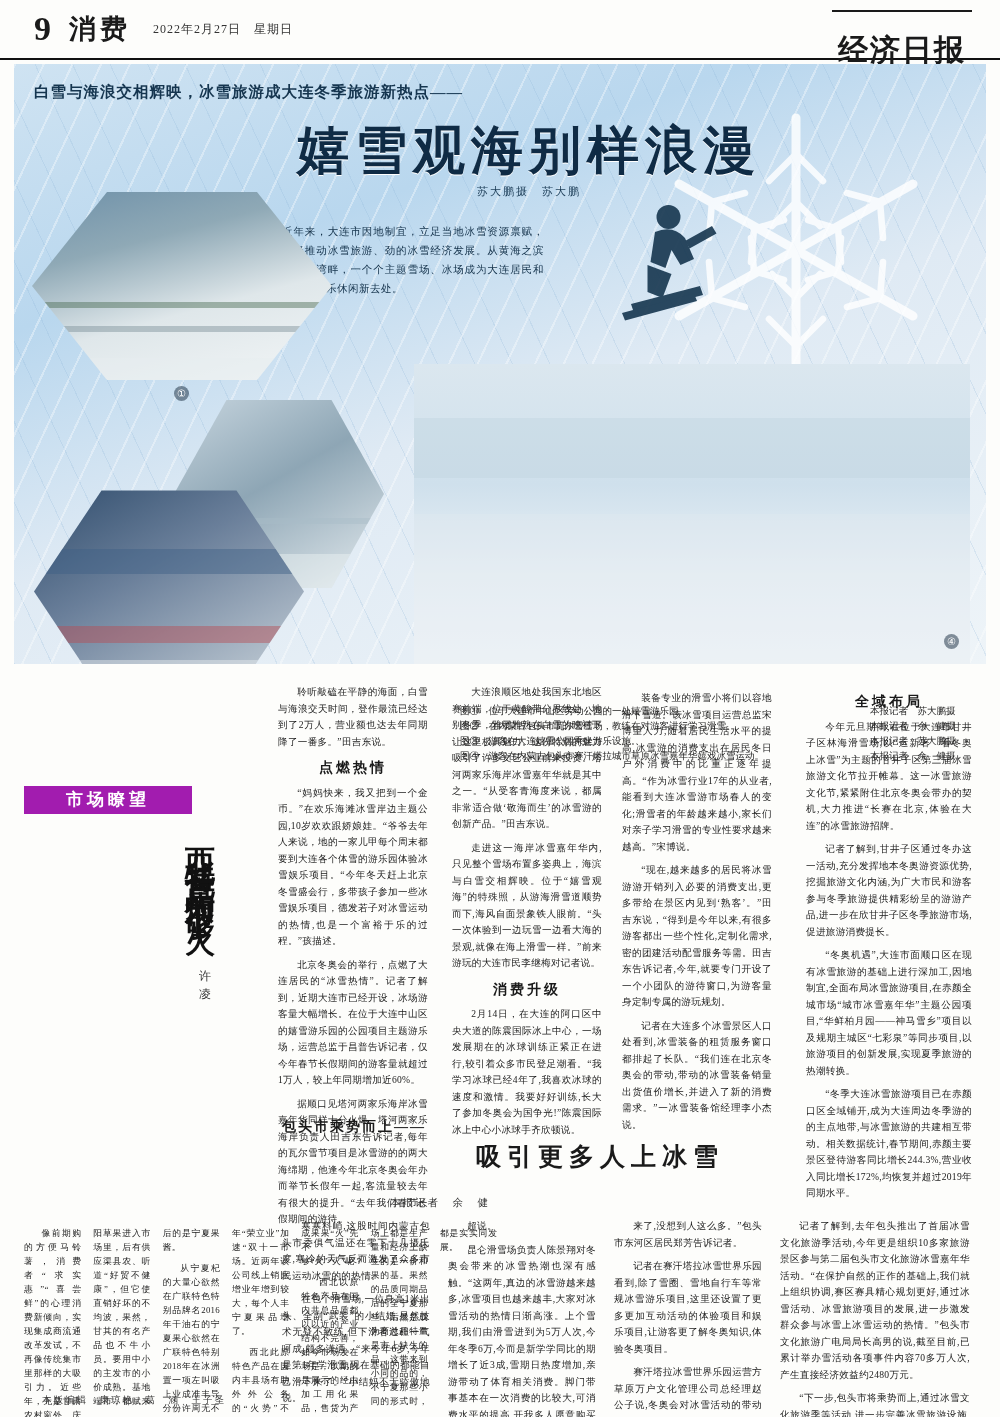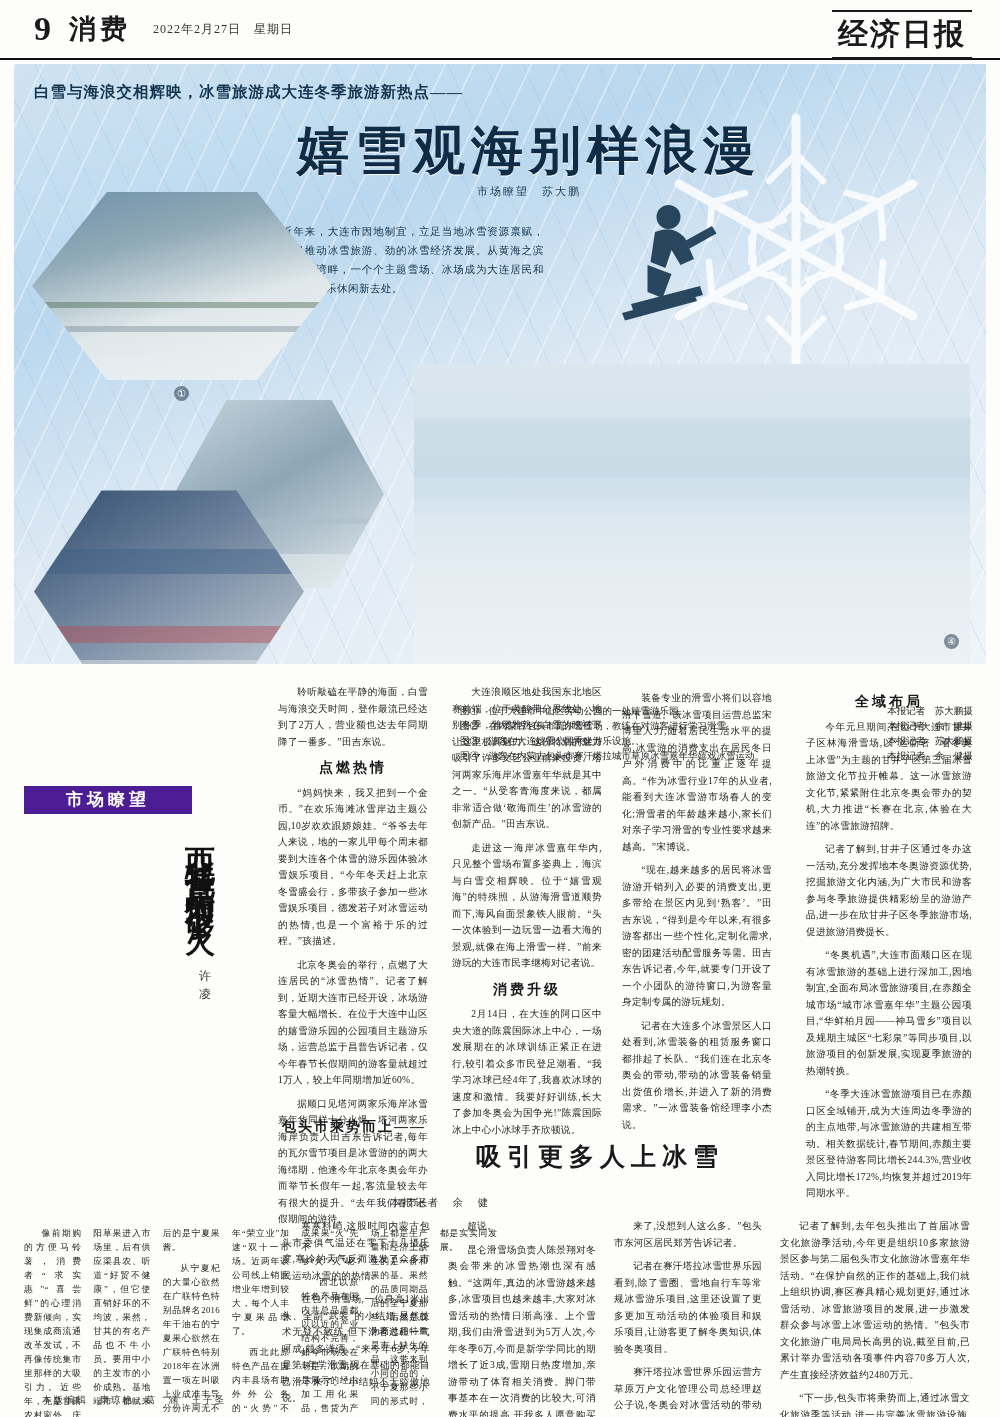--- a/index.html
+++ b/index.html
@@ -27,21 +27,21 @@
     font-size:27px;font-weight:bold;margin-left:18px;letter-spacing:4px;
   }
   .issue-date{
     font-size:12px;margin-left:22px;color:#333;letter-spacing:1px;
   }
   .paper-logo{
     position:absolute;right:28px;top:10px;
     font-size:30px;font-weight:bold;letter-spacing:2px;
     color:#1a1a1a;
     border-top:2px solid #1a1a1a;border-bottom:2px solid #1a1a1a;
-    padding:2px 6px;
+    padding:18px 6px;
     font-family:"Liberation Serif", serif;
   }
 
   
   .hero{
     position:absolute;left:14px;top:64px;width:972px;height:600px;
     background:linear-gradient(160deg,#cfe3f2 0%,#b9d7ee 28%,#dfeaf4 55%,#eef4f8 100%);
     overflow:hidden;
   }
   .hero:before{
@@ -99,26 +99,26 @@
     width:15px;height:15px;border-radius:50%;text-align:center;line-height:15px;
   }
 
   
   .captions{
     position:absolute;left:460px;top:704px;width:530px;
     font-size:9.5px;line-height:15px;color:#222;
   }
   .captions .cap-row{display:flex;justify-content:space-between;}
   .captions .cap-text{width:400px;}
-  .captions .cap-credit{width:120px;text-align:center;}
+  .captions .cap-credit{width:120px;text-align:left;}
 
   
   .market-label{
     position:absolute;left:24px;top:786px;width:168px;height:28px;
-    background:#4c1d95;color:#fff;font-size:17px;font-weight:bold;
+    background:#a21caf;color:#fff;font-size:17px;font-weight:bold;
     letter-spacing:4px;text-align:center;line-height:28px;
   }
   .vtitle{
     position:absolute;left:24px;top:824px;width:196px;height:330px;
     writing-mode:vertical-rl;text-orientation:upright;
     font-size:30px;font-weight:bold;letter-spacing:7px;color:#111;
     white-space:nowrap;
   }
   .vbyline{
     position:absolute;left:196px;top:960px;
@@ -202,21 +202,21 @@
         <path d="M46 32 q12 -5 20 4 l6 14 -9 4 -6 -10 -4 12 -10 -4z"></path>
         <path d="M41 54 l16 6 -6 16 -10 -4z"></path>
         <path d="M30 80 l46 -12 2 6 -46 12z"></path>
         <path d="M24 86 l48 -13 2 5 -48 13z"></path>
         <path d="M66 38 l18 -10 3 5 -18 10z"></path>
       </g>
     </svg>
 
     <div class="hero-kicker">白雪与海浪交相辉映，冰雪旅游成大连冬季旅游新热点——</div>
     <div class="hero-title">嬉雪观海别样浪漫</div>
-    <div class="hero-byline">市场瞭望　苏大鹏</div>
+    <div class="hero-byline">苏大鹏摄　苏大鹏</div>
     <div class="hero-lead">近年来，大连市因地制宜，立足当地冰雪资源禀赋，积极推动冰雪旅游、劲的冰雪经济发展。从黄海之滨到渤海湾畔，一个个主题雪场、冰场成为大连居民和游客的游乐休闲新去处。</div>
 
     <div class="hexphoto ph1">
       <div class="band" style="top:58%;background:#4a6a52;"></div>
       <div class="band" style="top:70%;background:#7b8f96;"></div>
       <div class="band" style="top:86%;background:#e7eef0;height:14%;"></div>
     </div>
     <div class="ph-num" style="left:160px;top:322px;">①</div>
 
     <div class="hexphoto ph2">

